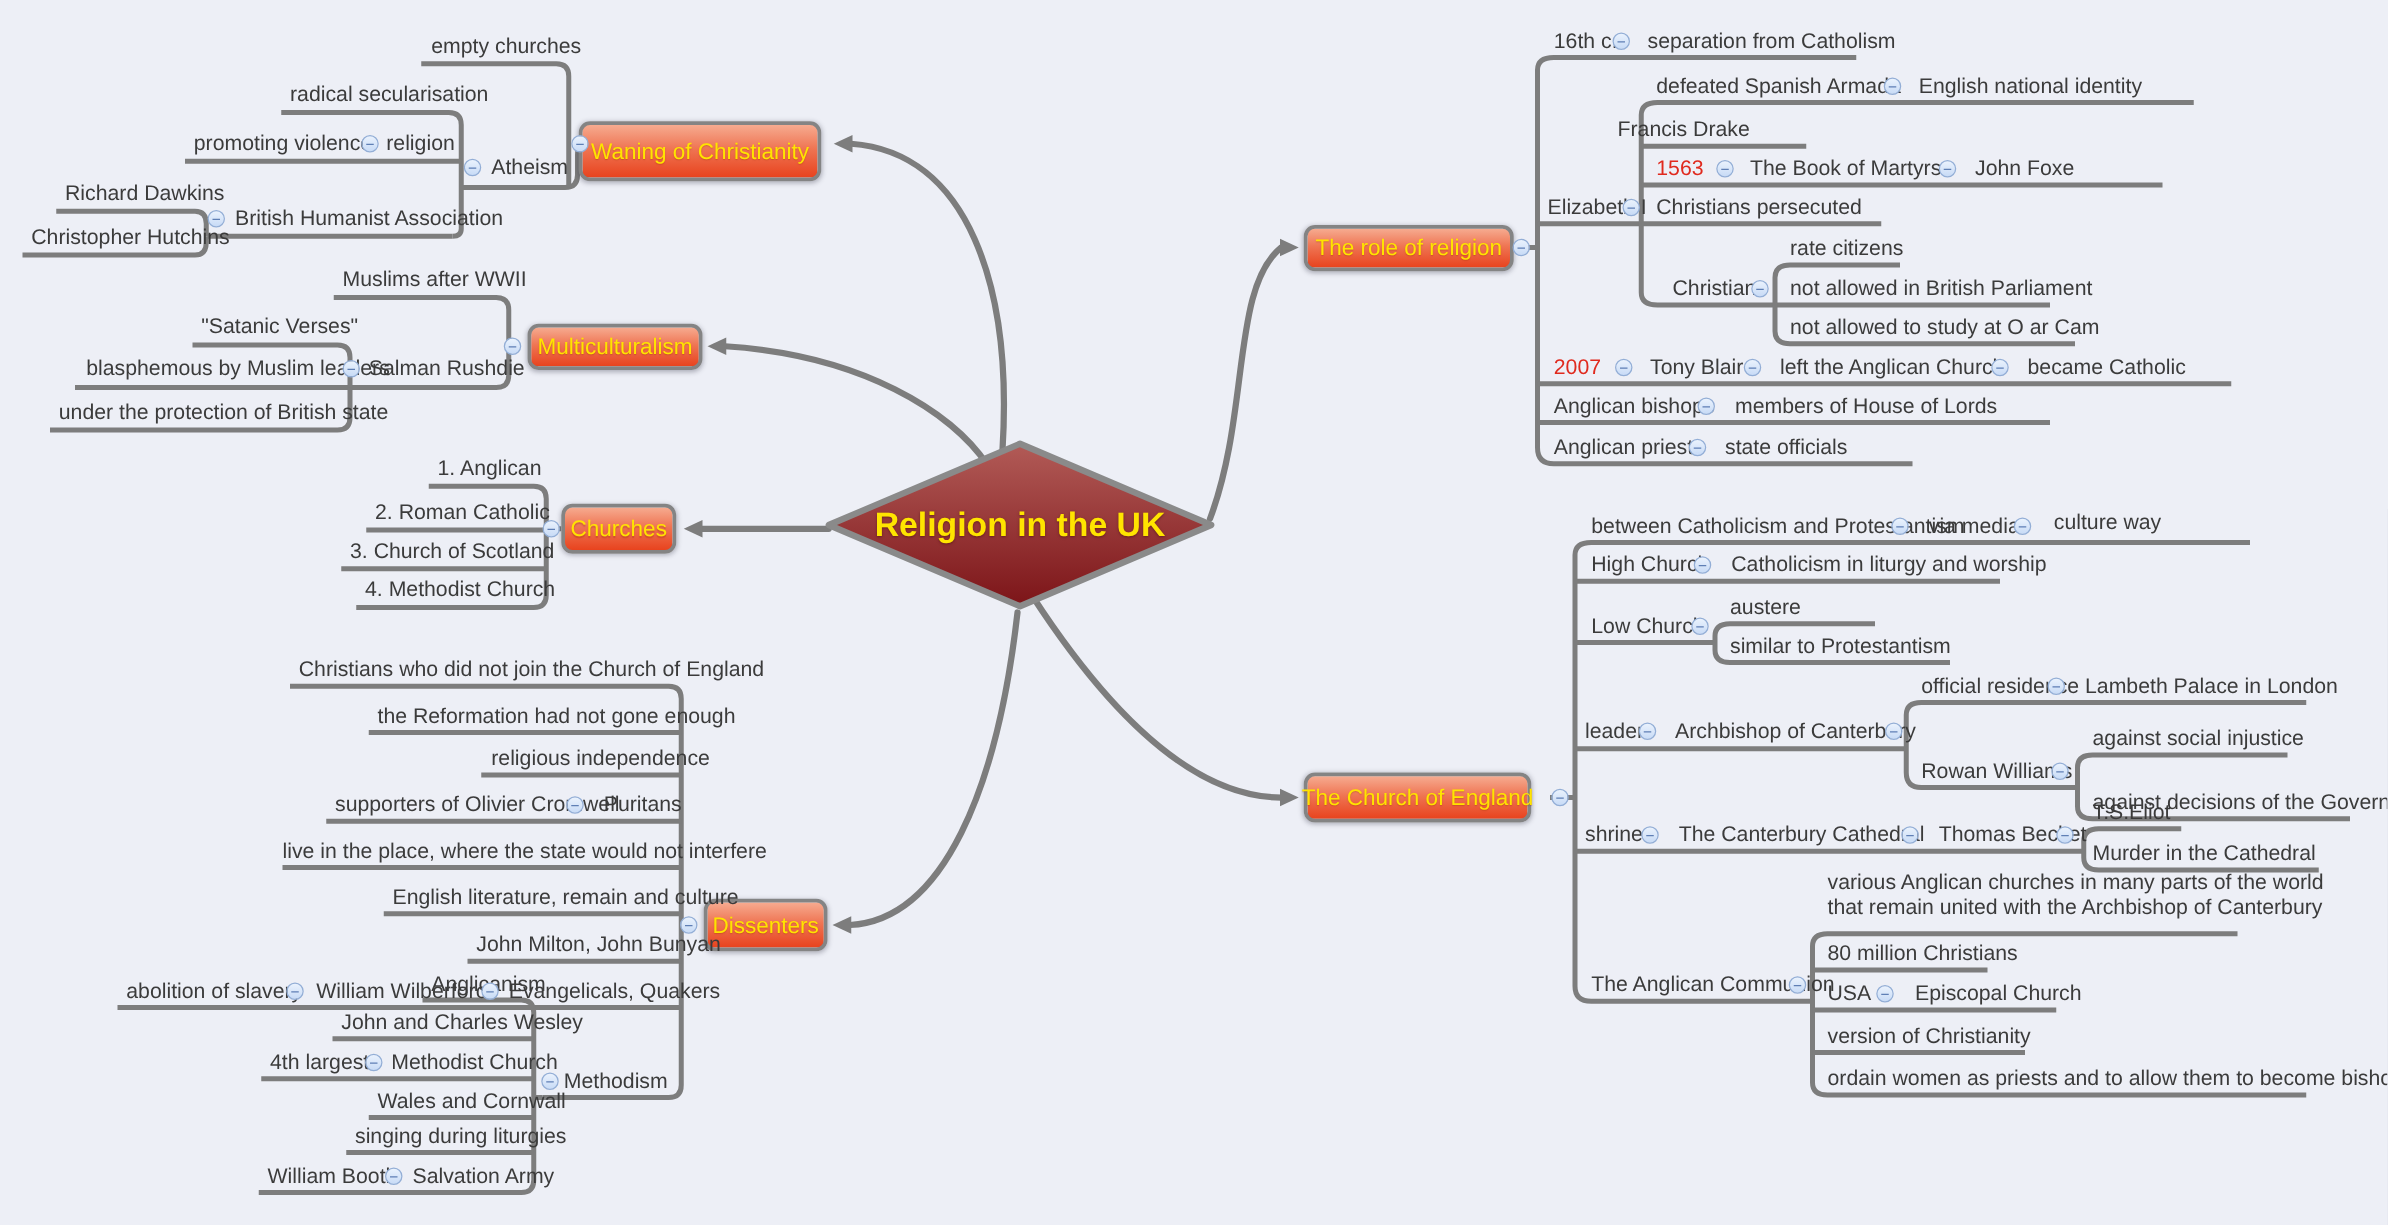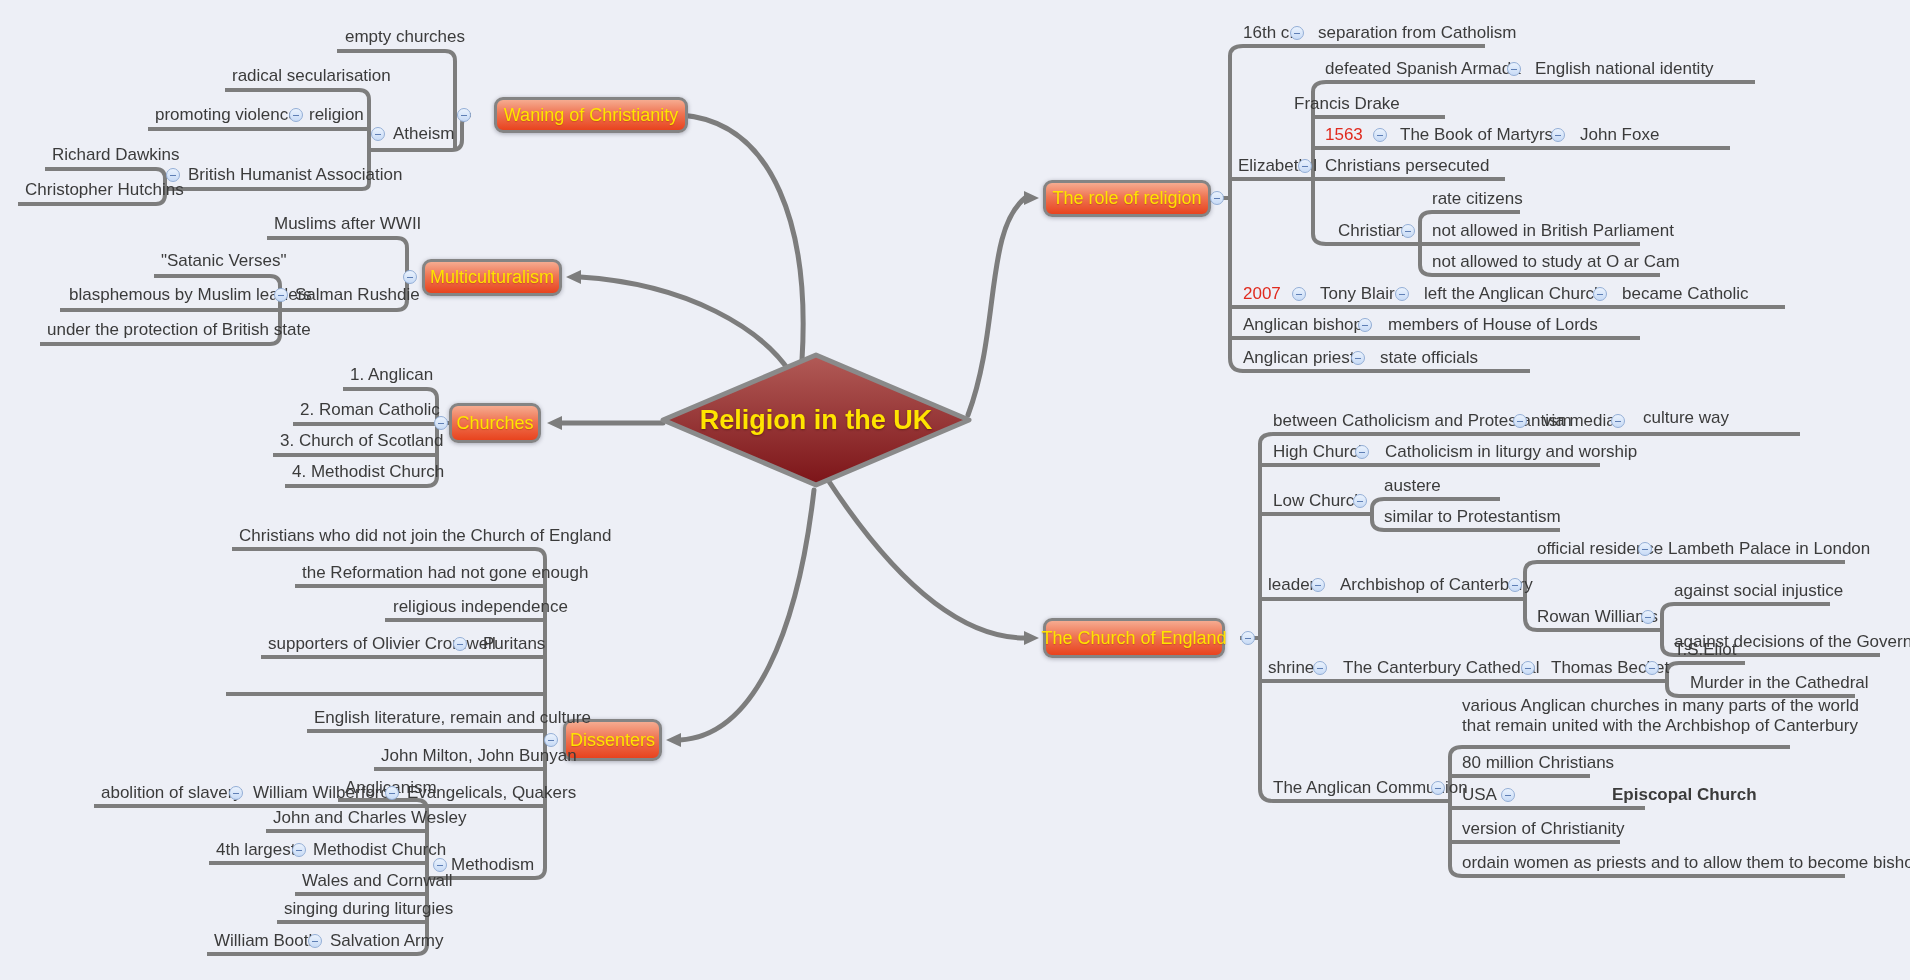--- a/index.html
+++ b/index.html
@@ -132,21 +132,21 @@
       <path d="M1450 808 H1645"></path>
       <path d="M1450 842 H1620"></path>
       <path d="M1240 638 H1260"></path>
     </g>
 
     <polygon points="816,355 969,420 816,485 663,420" fill="url(#diamondGrad)" stroke="#8a8a8a" stroke-width="5" stroke-linejoin="round"></polygon>
   </svg>
 
   <div class="central-label" style="left:816px;top:420px;">Religion in the UK</div>
 
-  <div class="node" style="left:494px;top:97px;width:194px;height:36px;">Waning of Christianity</div>
+  <div class="node" style="left:463px;top:97px;width:194px;height:48px;">Waning of Christianity</div>
   <div class="node" style="left:422px;top:259px;width:140px;height:37px;">Multiculturalism</div>
   <div class="node" style="left:449px;top:403px;width:92px;height:40px;">Churches</div>
   <div class="node" style="left:563px;top:719px;width:99px;height:42px;">Dissenters</div>
   <div class="node" style="left:1043px;top:180px;width:168px;height:37px;">The role of religion</div>
   <div class="node" style="left:1043px;top:618px;width:182px;height:40px;">The Church of England</div>
 
   <div class="lbl" style="left:345px;top:37px;">empty churches</div>
   <div class="lbl" style="left:232px;top:76px;">radical secularisation</div>
   <div class="lbl" style="left:155px;top:115px;">promoting violence</div>
   <div class="lbl" style="left:309px;top:115px;">religion</div>
@@ -164,20 +164,21 @@
   <div class="lbl" style="left:350px;top:375px;">1. Anglican</div>
   <div class="lbl" style="left:300px;top:410px;">2. Roman Catholic</div>
   <div class="lbl" style="left:280px;top:441px;">3. Church of Scotland</div>
   <div class="lbl" style="left:292px;top:472px;">4. Methodist Church</div>
 
   <div class="lbl" style="left:239px;top:536px;">Christians who did not join the Church of England</div>
   <div class="lbl" style="left:302px;top:573px;">the Reformation had not gone enough</div>
   <div class="lbl" style="left:393px;top:607px;">religious independence</div>
   <div class="lbl" style="left:268px;top:644px;">supporters of Olivier Cromwell</div>
   <div class="lbl" style="left:483px;top:644px;">Puritans</div>
+  <div class="lbl" style="left:226px;top:681px;">live in the place, where the state would not interfere</div>
   <div class="lbl" style="left:314px;top:718px;">English literature, remain and culture</div>
   <div class="lbl" style="left:381px;top:756px;">John Milton, John Bunyan</div>
   <div class="lbl" style="left:101px;top:793px;">abolition of slavery</div>
   <div class="lbl" style="left:253px;top:793px;">William Wilberforce</div>
   <div class="lbl" style="left:407px;top:793px;">Evangelicals, Quakers</div>
   <div class="lbl" style="left:451px;top:865px;">Methodism</div>
   <div class="lbl" style="left:345px;top:788px;">Anglicanism</div>
   <div class="lbl" style="left:273px;top:818px;">John and Charles Wesley</div>
   <div class="lbl" style="left:216px;top:850px;">4th largest</div>
   <div class="lbl" style="left:313px;top:850px;">Methodist Church</div>
@@ -221,27 +222,27 @@
   <div class="lbl" style="left:1340px;top:585px;">Archbishop of Canterbury</div>
   <div class="lbl" style="left:1537px;top:549px;">official residence</div>
   <div class="lbl" style="left:1668px;top:549px;">Lambeth Palace in London</div>
   <div class="lbl" style="left:1537px;top:617px;">Rowan Williams</div>
   <div class="lbl" style="left:1674px;top:591px;">against social injustice</div>
   <div class="lbl" style="left:1674px;top:642px;">against decisions of the Government</div>
   <div class="lbl" style="left:1268px;top:668px;">shrine</div>
   <div class="lbl" style="left:1343px;top:668px;">The Canterbury Cathedral</div>
   <div class="lbl" style="left:1551px;top:668px;">Thomas Becket</div>
   <div class="lbl" style="left:1674px;top:650px;">T.S.Eliot</div>
-  <div class="lbl" style="left:1674px;top:683px;margin-left:16px;">Murder in the Cathedral</div>
+  <div class="lbl" style="left:1674px;top:683px;">Murder in the Cathedral</div>
   <div class="lbl" style="left:1273px;top:788px;">The Anglican Communion</div>
   <div class="lbl two-line" style="left:1462px;top:716px;">various Anglican churches in many parts of the world
 that remain united with the Archbishop of Canterbury</div>
   <div class="lbl" style="left:1462px;top:763px;">80 million Christians</div>
   <div class="lbl" style="left:1462px;top:795px;">USA</div>
-  <div class="lbl" style="left:1612px;top:795px;font-weight:bold;">Episcopal Church</div>
+  <div class="lbl" style="left:1532px;top:795px;">Episcopal Church</div>
   <div class="lbl" style="left:1462px;top:829px;">version of Christianity</div>
   <div class="lbl" style="left:1462px;top:863px;">ordain women as priests and to allow them to become bishops</div>
 
   <div class="minus" style="left:464px;top:115px;"></div>
   <div class="minus" style="left:378px;top:134px;"></div>
   <div class="minus" style="left:296px;top:115px;"></div>
   <div class="minus" style="left:173px;top:175px;"></div>
   <div class="minus" style="left:410px;top:277px;"></div>
   <div class="minus" style="left:281px;top:295px;"></div>
   <div class="minus" style="left:441px;top:423px;"></div>

